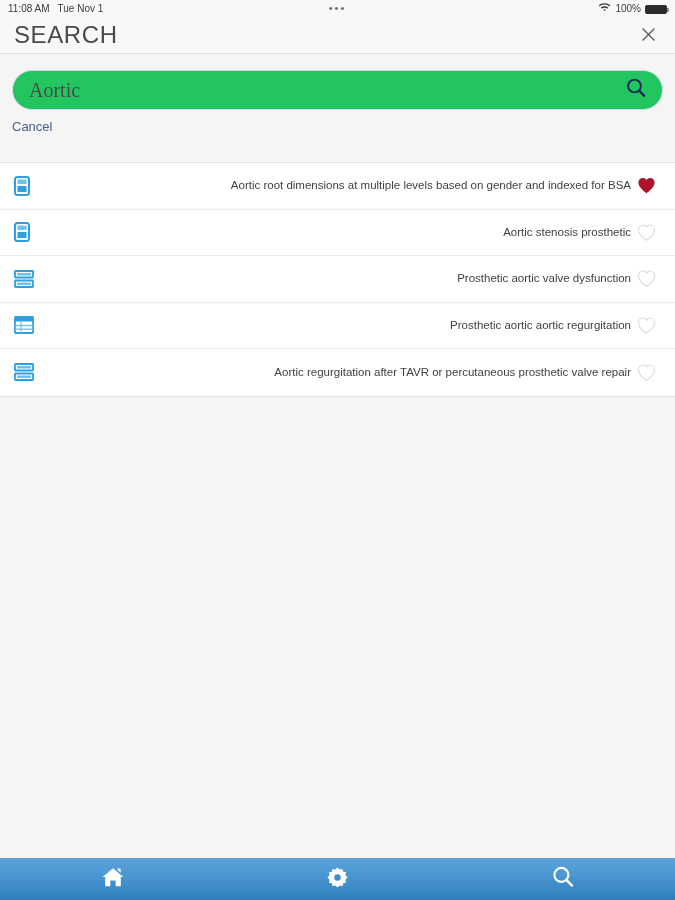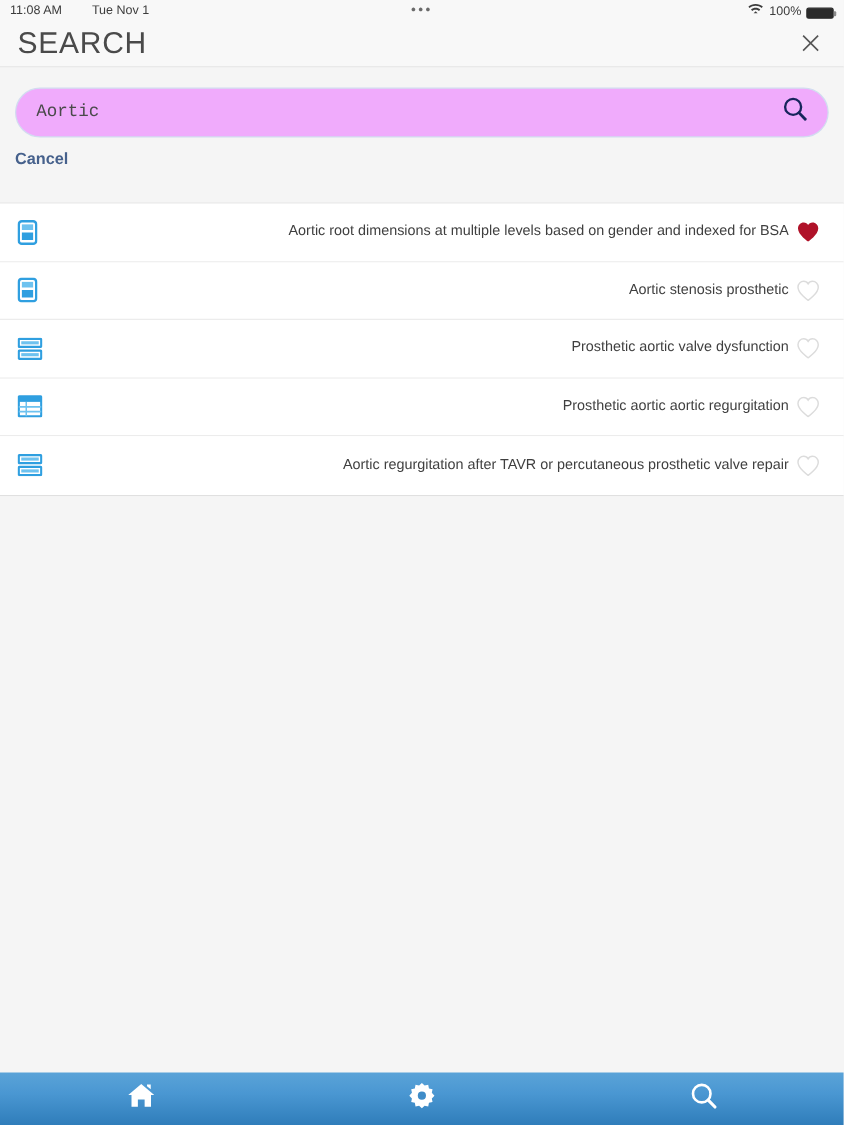--- a/index.html
+++ b/index.html
@@ -23,21 +23,21 @@
     display: flex;
     align-items: center;
     padding: 0 8px;
     font-size: 10px;
     color: #3c3c3c;
     position: relative;
   }
   .status-left {
     display: flex;
     align-items: center;
-    gap: 24px;
+    gap: 8px;
     white-space: nowrap;
   }
   .status-center {
     position: absolute;
     left: 0; right: 0;
     text-align: center;
     letter-spacing: 2px;
     font-size: 11px;
     color: #6a6a6a;
     line-height: 8px;
@@ -103,43 +103,42 @@
     height: 109px;
   }
   .search-wrap {
     position: relative;
   }
   .search-input {
     width: 100%;
     height: 40px;
     border: 1px solid #d2dcf0;
     border-radius: 20px;
-    background: #f0abfc;
+    background: #22c55e;
     padding: 0 48px 0 16px;
-    font-size: 14px;
+    font-size: 20px;
     color: #4a4a4a;
-    font-family: Liberation Mono, monospace;
+    font-family: Liberation Serif, serif;
     outline: none;
   }
   .search-input::placeholder { color: #9a9a9a; }
   .search-mag {
     position: absolute;
     right: 16px;
     top: 50%;
     transform: translateY(-50%);
     cursor: pointer;
     display: block;
   }
   .cancel-link {
     display: inline-block;
     margin-top: 9px;
     font-size: 13px;
     color: #46618c;
     cursor: pointer;
-    font-weight: bold;
   }
 
   
   .results {
     background: #ffffff;
     border-bottom: 1px solid #e0e0e0;
     text-align: right;
   }
   .result-row {
     display: flex;

